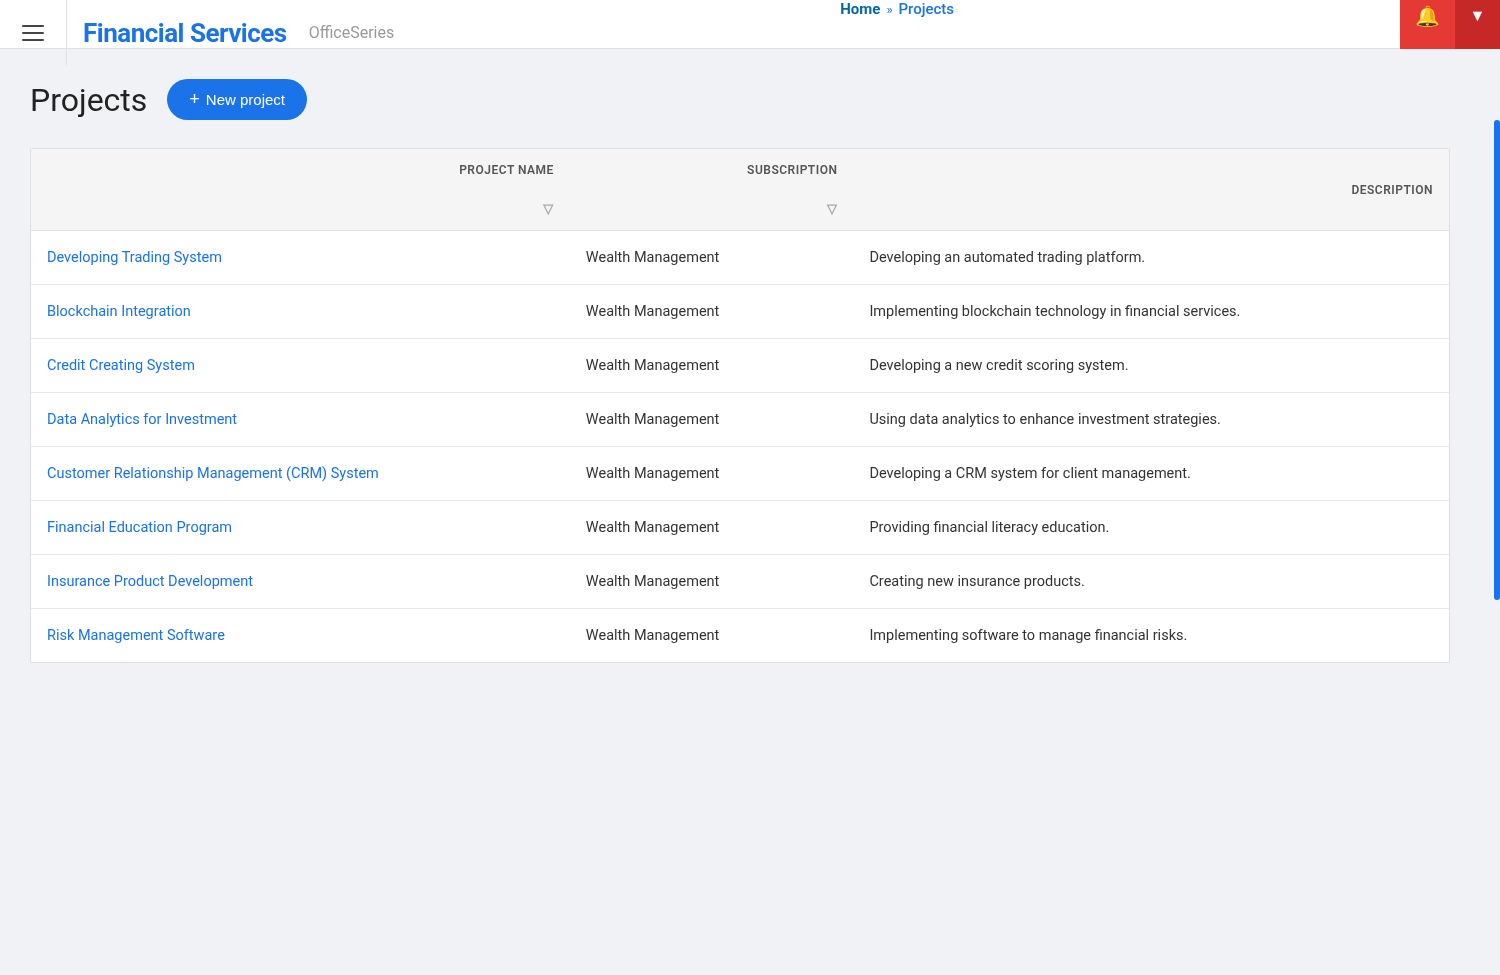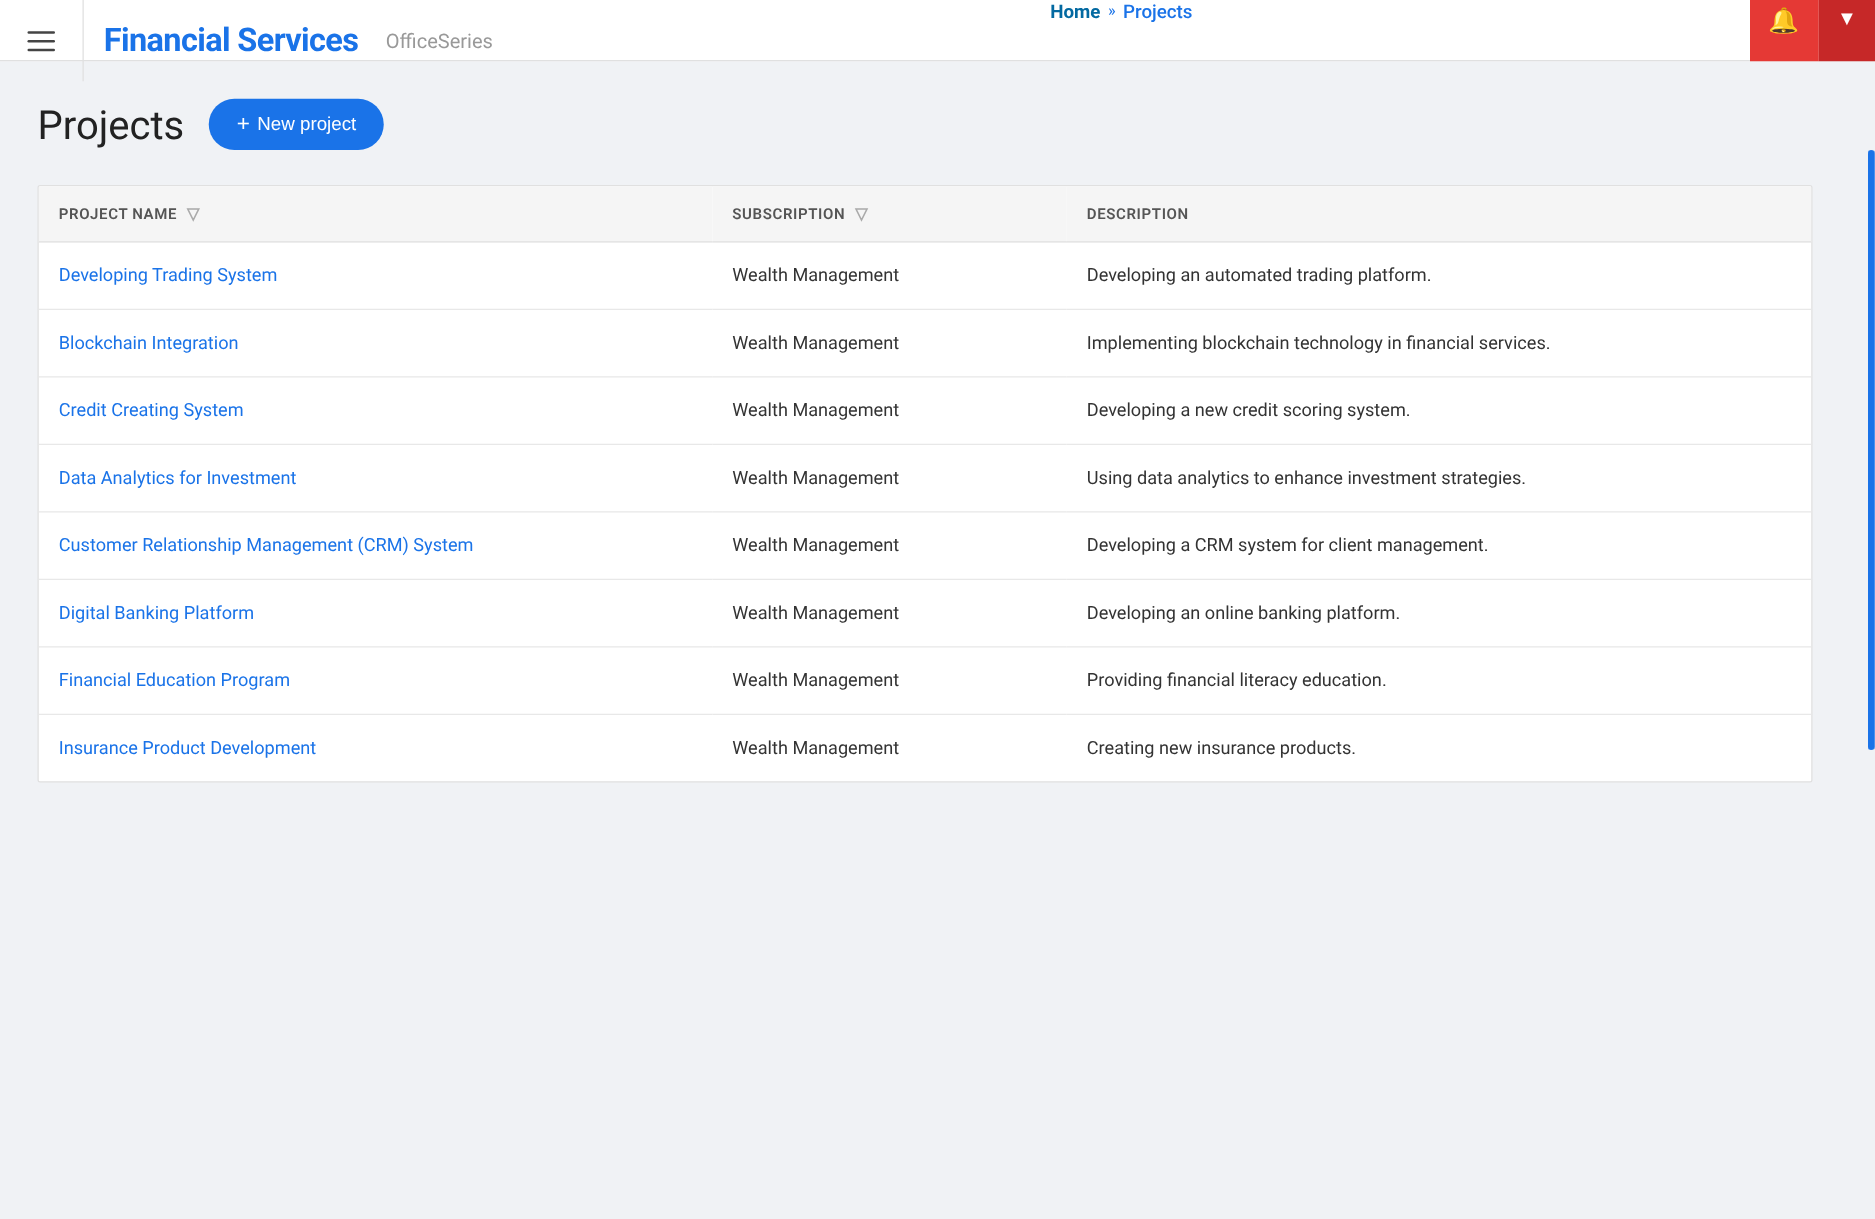--- a/index.html
+++ b/index.html
@@ -191,22 +191,23 @@
       font-size: 12px;
       font-weight: 600;
       color: #555;
       letter-spacing: 0.5px;
       text-transform: uppercase;
       border-bottom: 1px solid #e0e0e0;
     }
 
     .th-inner {
       display: flex;
-      align-items: center;
-      gap: 8px;
+      align-items: flex-end;
+      gap: 24px;
+      flex-direction: column;
     }
 
     .filter-icon {
       color: #aaa;
       font-size: 13px;
       cursor: pointer;
     }
 
     td {
       padding: 18px 16px;
@@ -324,32 +325,32 @@
             <td class="col-project"><a class="project-link">Data Analytics for Investment</a></td>
             <td class="col-subscription">Wealth Management</td>
             <td class="col-description">Using data analytics to enhance investment strategies.</td>
           </tr>
           <tr>
             <td class="col-project"><a class="project-link">Customer Relationship Management (CRM) System</a></td>
             <td class="col-subscription">Wealth Management</td>
             <td class="col-description">Developing a CRM system for client management.</td>
           </tr>
           <tr>
-            <td class="col-project"><a class="project-link">Digital Banking Platform</a></td>
-            <td class="col-subscription">Wealth Management</td>
-            <td class="col-description">Developing an online banking platform.</td>
-          </tr>
-          <tr>
             <td class="col-project"><a class="project-link">Financial Education Program</a></td>
             <td class="col-subscription">Wealth Management</td>
             <td class="col-description">Providing financial literacy education.</td>
           </tr>
           <tr>
             <td class="col-project"><a class="project-link">Insurance Product Development</a></td>
             <td class="col-subscription">Wealth Management</td>
             <td class="col-description">Creating new insurance products.</td>
+          </tr>
+          <tr>
+            <td class="col-project"><a class="project-link">Risk Management Software</a></td>
+            <td class="col-subscription">Wealth Management</td>
+            <td class="col-description">Implementing software to manage financial risks.</td>
           </tr>
         </tbody>
     </table>
   </div>
 </main>
 
 <div class="scrollbar-accent"></div>
 
 </body></html>

